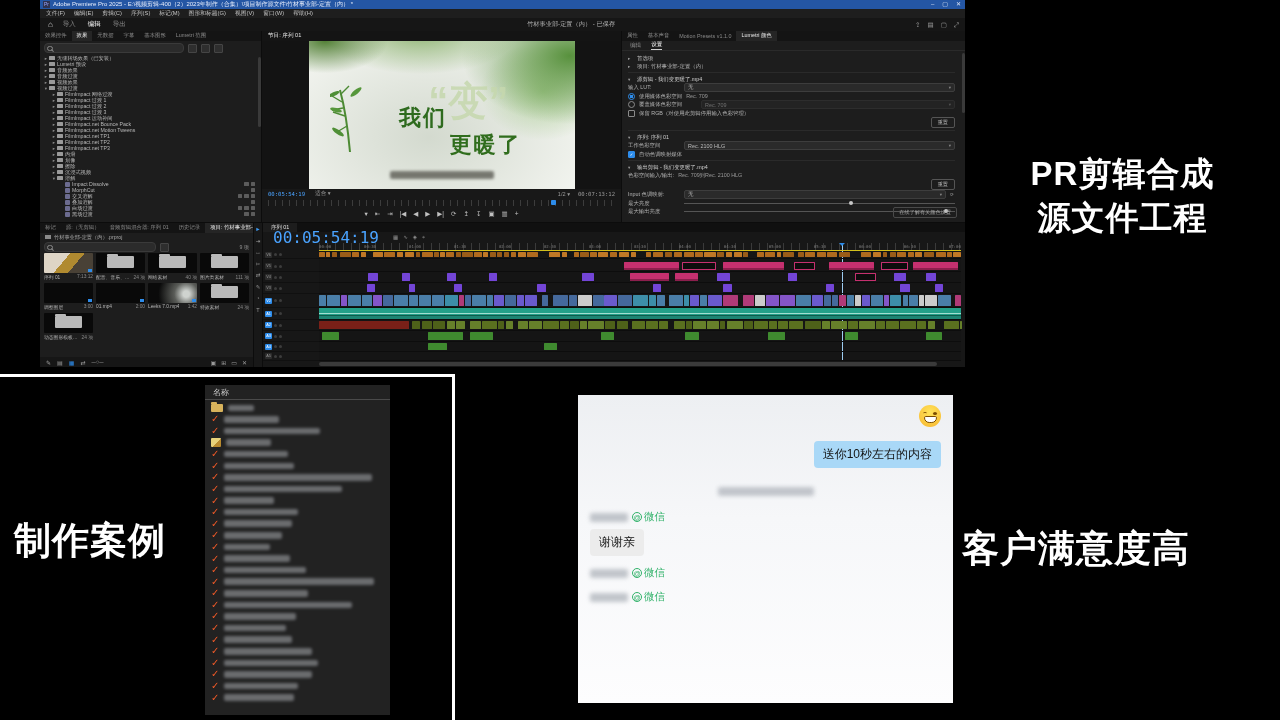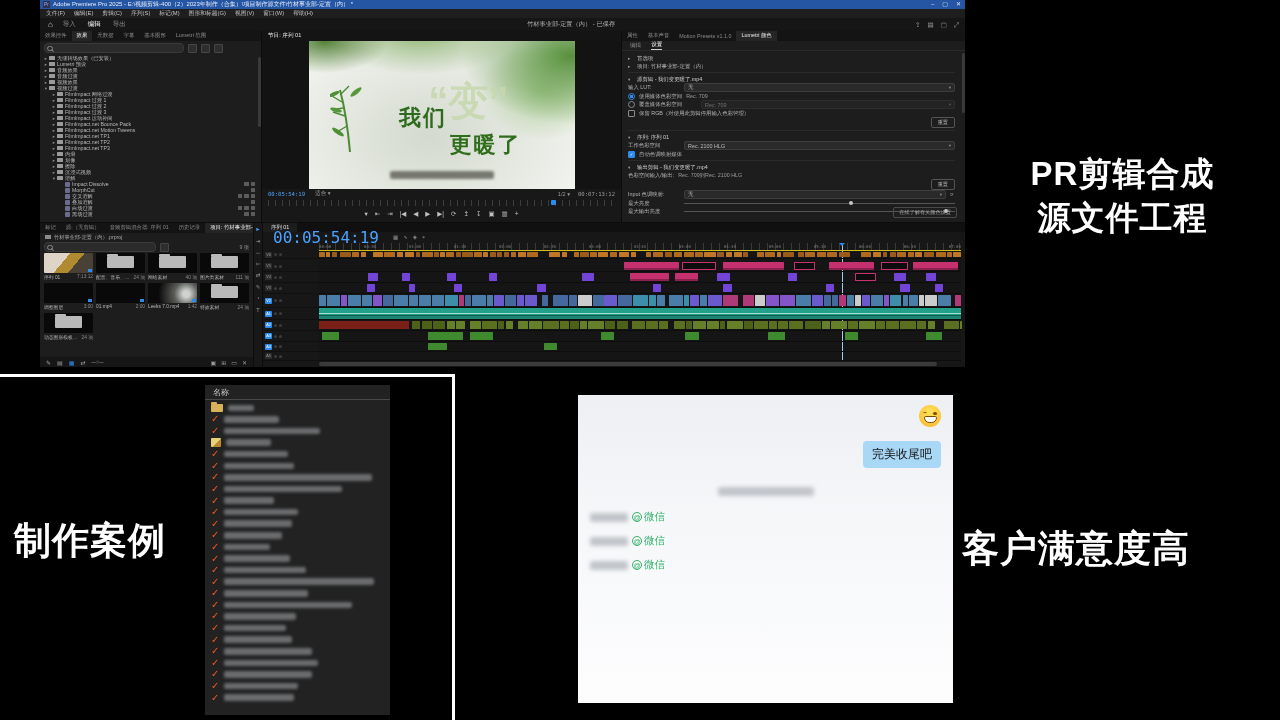--- a/index.html
+++ b/index.html
@@ -1148,31 +1148,32 @@
         </div>
         <div class="frow">
           <span class="fcheck">✓</span>
           <span class="fname" style="width: 70px;"></span>
         </div>
       </div>
   </section>
 
   <section id="chat">
     <div class="msg-right"><span class="emoji-face"></span></div>
-    <div class="msg-right"><span class="bubble blue">完美收尾吧</span></div>
+    <div class="msg-right"><span class="bubble blue">送你10秒左右的内容</span></div>
     <div class="chat-ts"><span class="blur-bar ts-bar"></span></div>
     <div id="left-groups">
         <div class="msg-left">
           <div class="sender">
             <span class="blur-bar name-bar"></span>
             <span class="at-wechat">
               <span class="at-circ">@</span>
               <span>微信</span>
             </span>
           </div>
+          <div><span class="bubble gray">谢谢亲</span></div>
         </div>
         <div class="msg-left">
           <div class="sender">
             <span class="blur-bar name-bar"></span>
             <span class="at-wechat">
               <span class="at-circ">@</span>
               <span>微信</span>
             </span>
           </div>
         </div>

